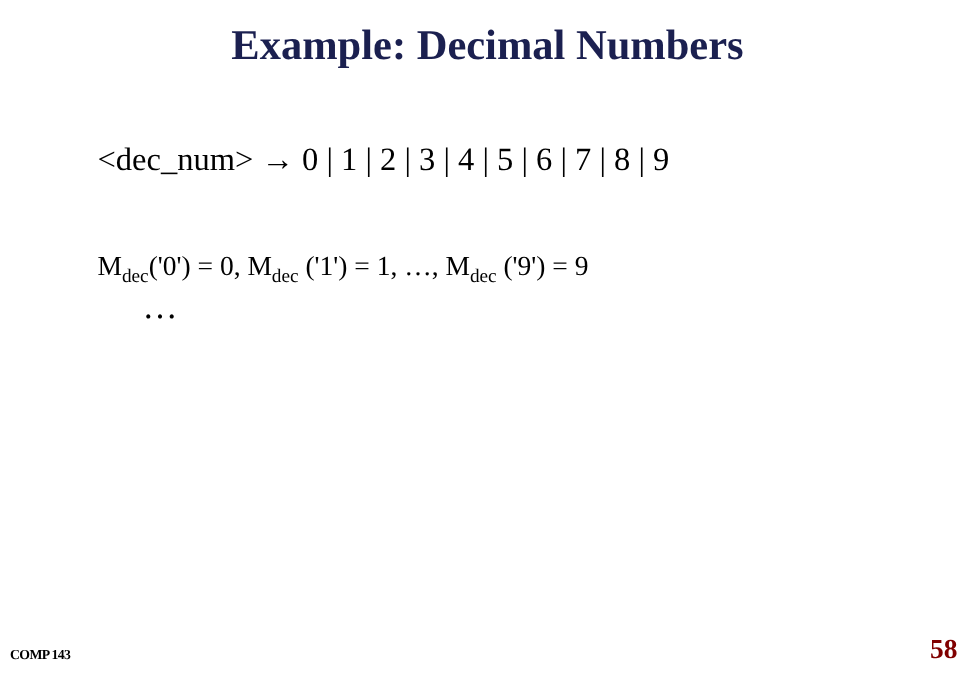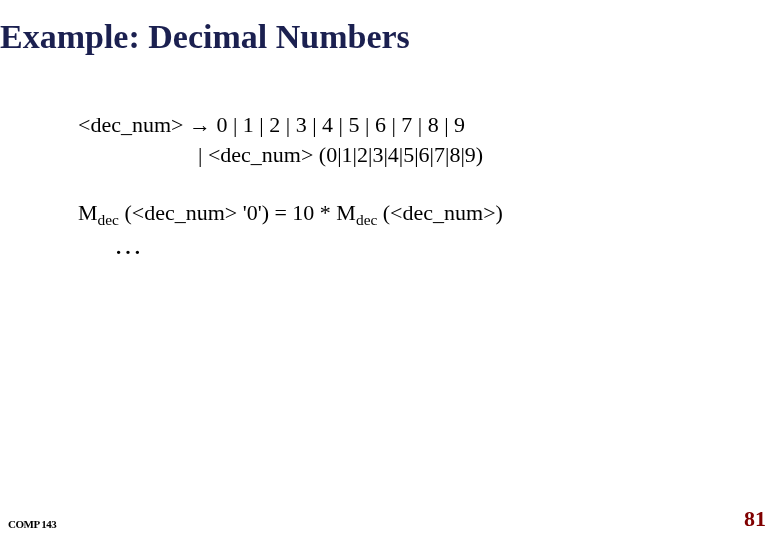--- a/index.html
+++ b/index.html
@@ -15,31 +15,31 @@
   .slide {
     position: relative;
     width: 780px;
     height: 540px;
   }
   .title {
     position: absolute;
     top: 18px;
     left: 0;
     width: 780px;
-    text-align: left;
+    text-align: center;
     font-size: 34px;
     font-weight: bold;
     color: #1b2050;
   }
   .grammar {
     position: absolute;
     top: 110px;
     left: 78px;
     width: 640px;
-    font-size: 22px;
+    font-size: 26px;
     line-height: 1.35;
     color: #000000;
   }
   .grammar .line2 {
     padding-left: 120px;
   }
   .semantics {
     position: absolute;
     top: 198px;
     left: 78px;
@@ -74,26 +74,25 @@
 </style>
 </head>
 <body>
 
 <div class="slide">
 
   <div class="title">Example: Decimal Numbers</div>
 
   <div class="grammar">
     <div>&lt;dec_num&gt; → 0 | 1 | 2 | 3 | 4 | 5 | 6 | 7 | 8 | 9</div>
-    <div class="line2">| &lt;dec_num&gt; (0|1|2|3|4|5|6|7|8|9)</div>
   </div>
 
   <div class="semantics">
     <div>
-      <span>M</span><span class="sub">dec</span><span> (&lt;dec_num&gt; '0') = 10 * M</span><span class="sub">dec</span><span> (&lt;dec_num&gt;)</span>
+      <span>M</span><span class="sub">dec</span><span>('0') = 0,  M</span><span class="sub">dec</span><span> ('1') = 1, …,  M</span><span class="sub">dec</span><span> ('9') = 9</span>
     </div>
     <div class="ellipsis">…</div>
   </div>
 
   <div class="footer-left">COMP 143</div>
-  <div class="footer-right">81</div>
+  <div class="footer-right">58</div>
 
 </div>
 
 </body></html>

